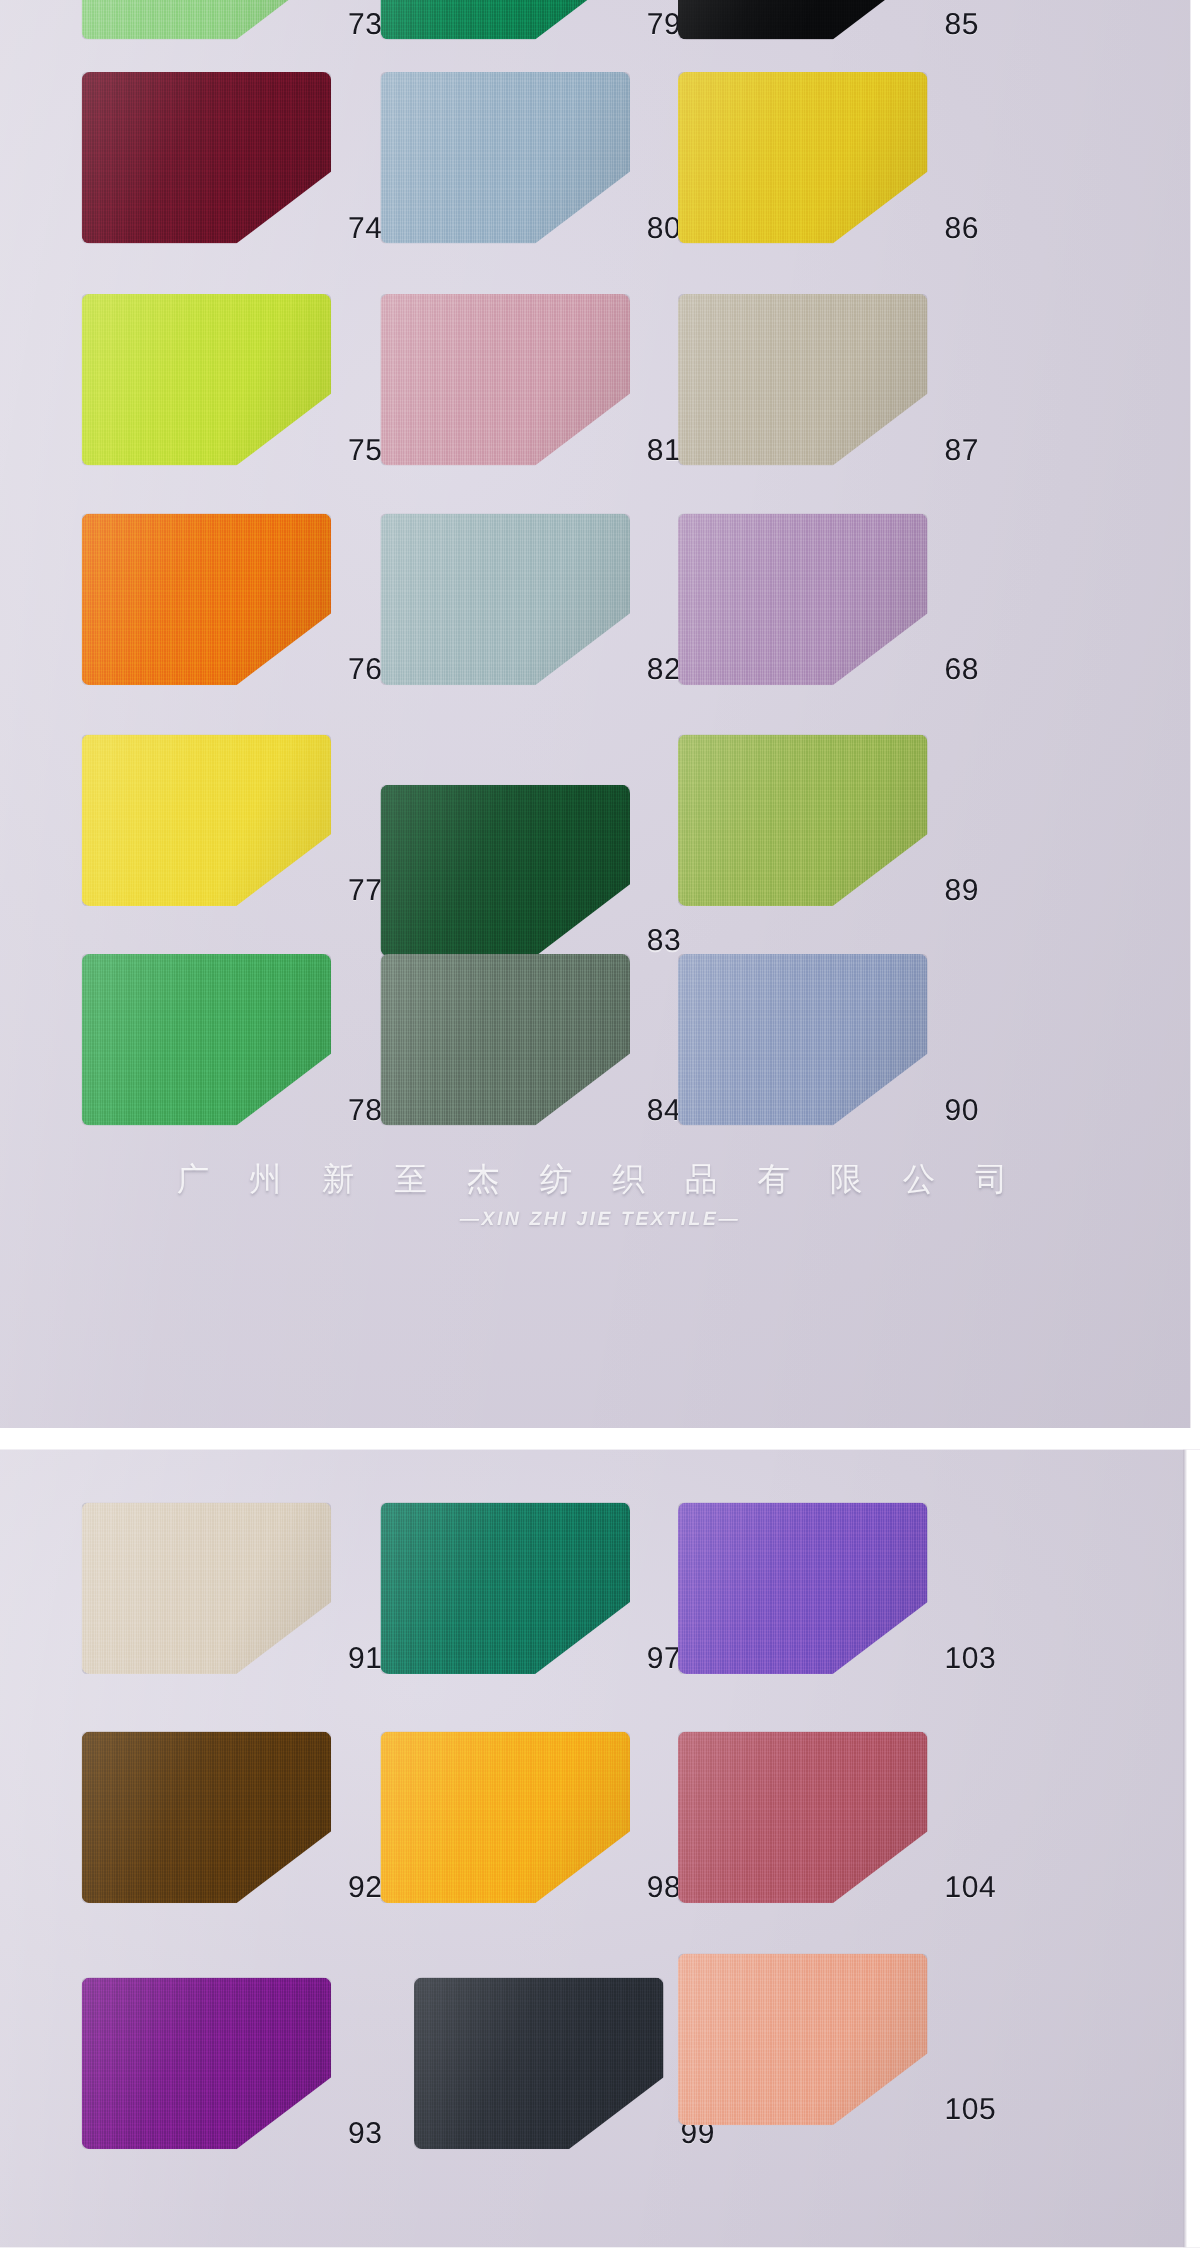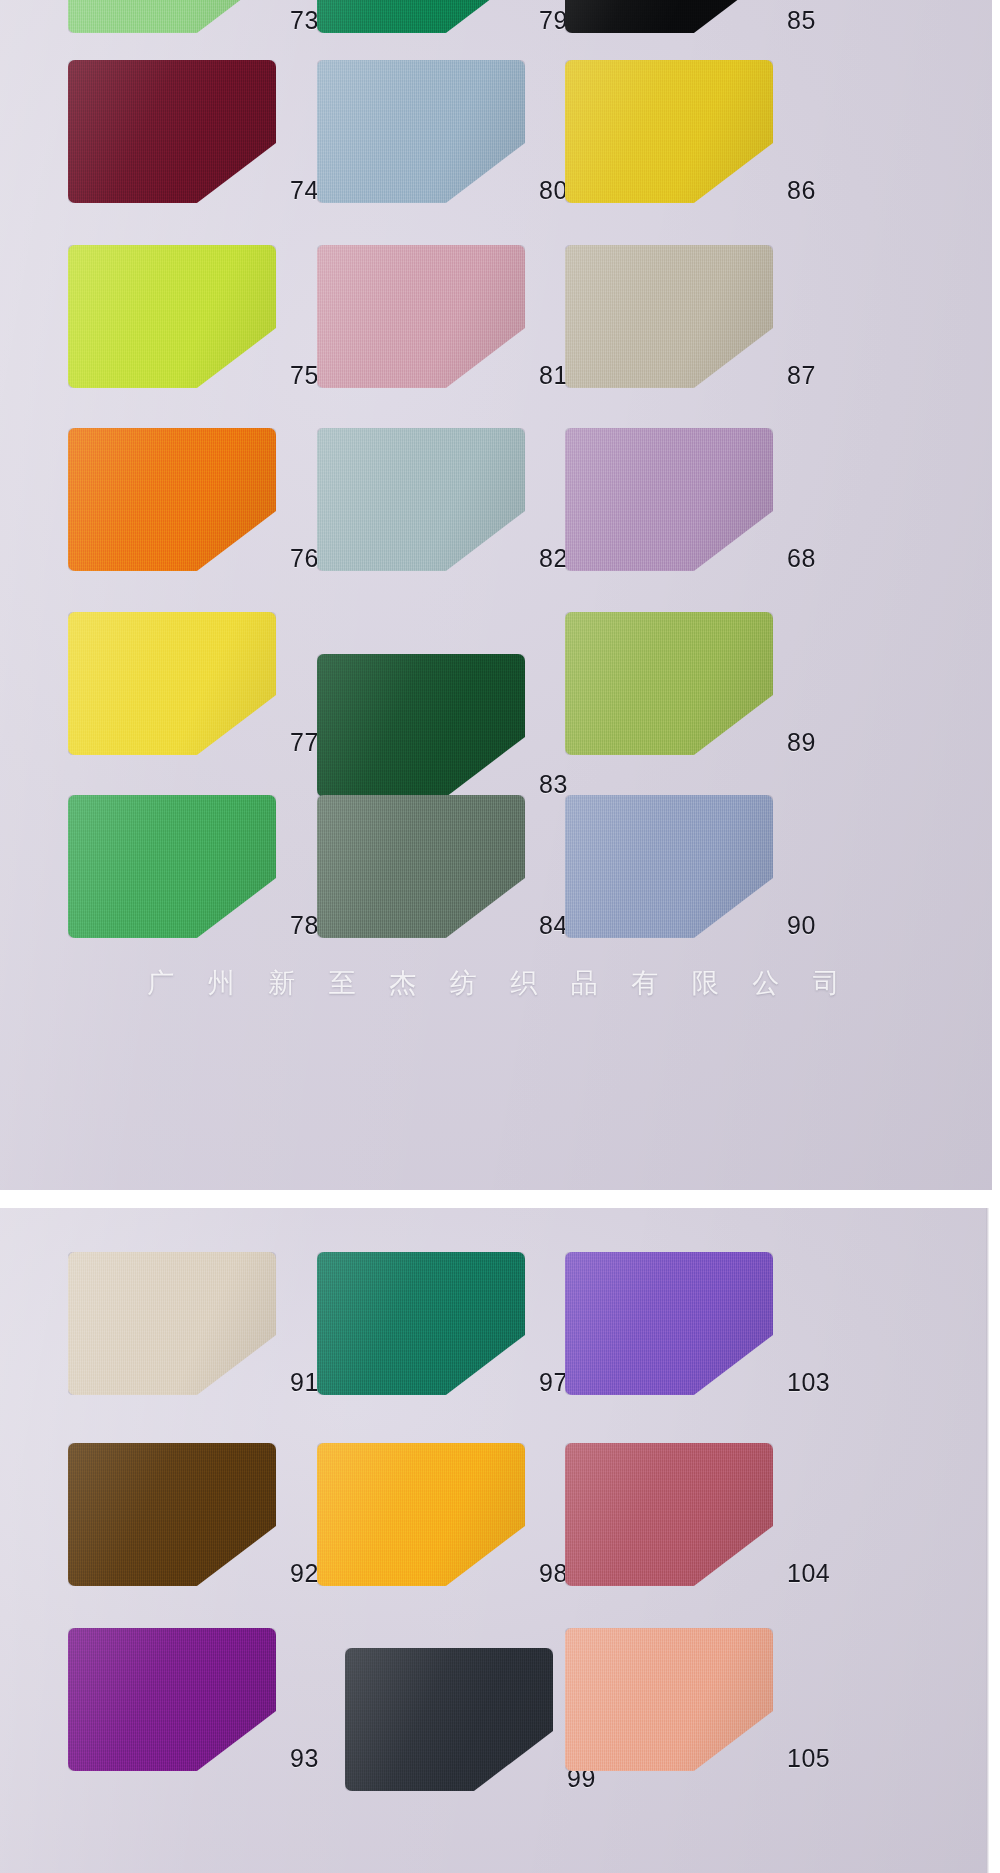--- a/index.html
+++ b/index.html
@@ -231,20 +231,21 @@
       <div class="cell" style="left: 565px; top: 795px; width: 282px; height: 153px;">
         <div class="swatch" title="90" style="width: 208px; height: 143px; background: rgb(147, 161, 194);">
           <div class="weave"></div>
           <div class="lift"></div>
         </div>
         <div class="num" style="left: 222px; top: 118px;">90</div>
       </div>
     </div>
   <div class="watermark" id="wm-1" style="top:965px;">
     <div class="wm-cn">广 州 新 至 杰 纺 织 品 有 限 公 司</div>
+    <div class="wm-en">—XIN ZHI JIE TEXTILE—</div>
   </div>
   <div class="right-edge"></div>
 </div>
 
 <div class="gap"></div>
 
 <div class="card" id="card-2">
   <div class="sheen"></div>
   <div class="swatch-layer" id="layer-2">
       <div class="cell" style="left: 68px; top: 44px; width: 282px; height: 153px;">
@@ -282,21 +283,21 @@
         </div>
         <div class="num" style="left: 222px; top: 118px;">98</div>
       </div>
       <div class="cell" style="left: 565px; top: 235px; width: 282px; height: 153px;">
         <div class="swatch" title="104" style="width: 208px; height: 143px; background: rgb(180, 89, 106);">
           <div class="weave"></div>
           <div class="lift"></div>
         </div>
         <div class="num" style="left: 222px; top: 118px;">104</div>
       </div>
-      <div class="cell" style="left: 68px; top: 420px; width: 282px; height: 153px; padding-left: 44px;">
+      <div class="cell" style="left: 68px; top: 440px; width: 282px; height: 153px; padding-left: 44px;">
         <div class="swatch" title="93" style="width: 208px; height: 143px; background: rgb(122, 28, 140);">
           <div class="weave"></div>
           <div class="lift"></div>
         </div>
         <div class="num" style="left: 222px; top: 118px;">93</div>
       </div>
       <div class="cell" style="left: 317px; top: 440px; width: 282px; height: 153px; margin-left: 28px;">
         <div class="swatch" title="99" style="width: 208px; height: 143px; background: rgb(43, 48, 56);">
           <div class="weave"></div>
           <div class="lift"></div>

